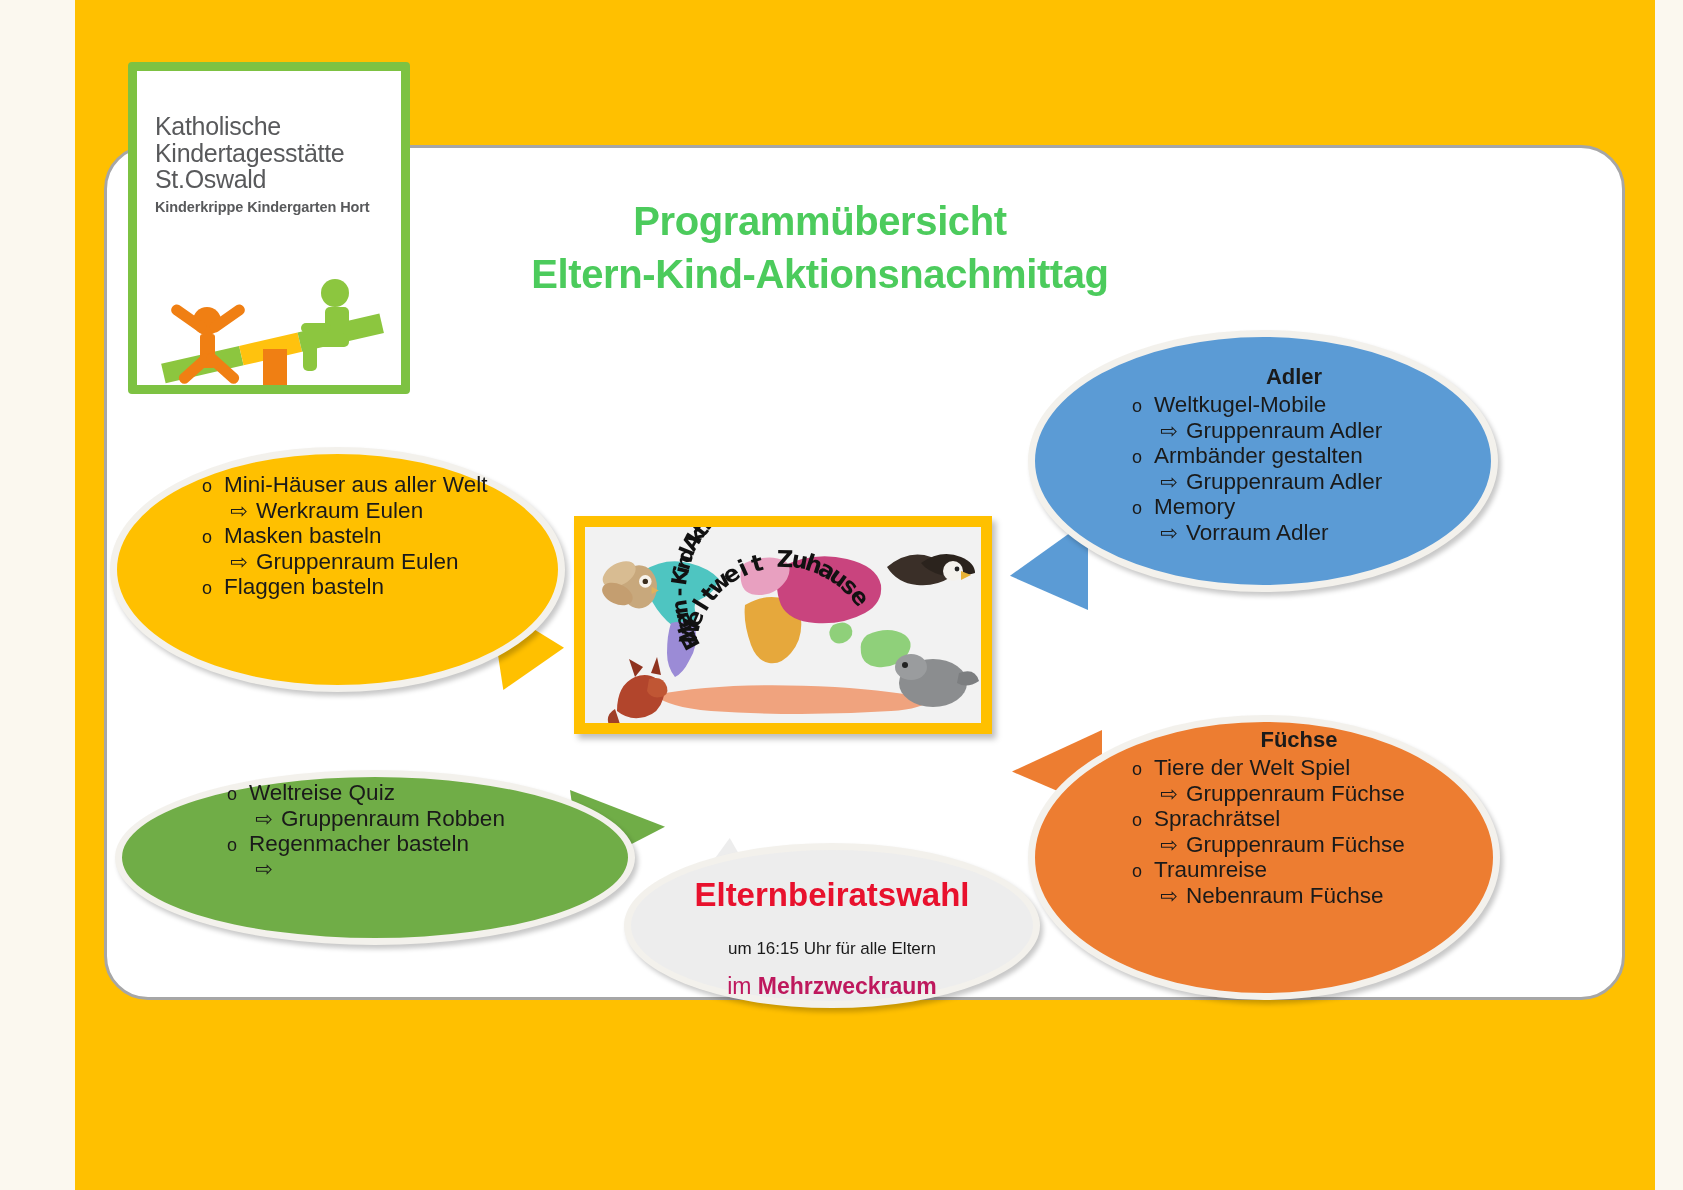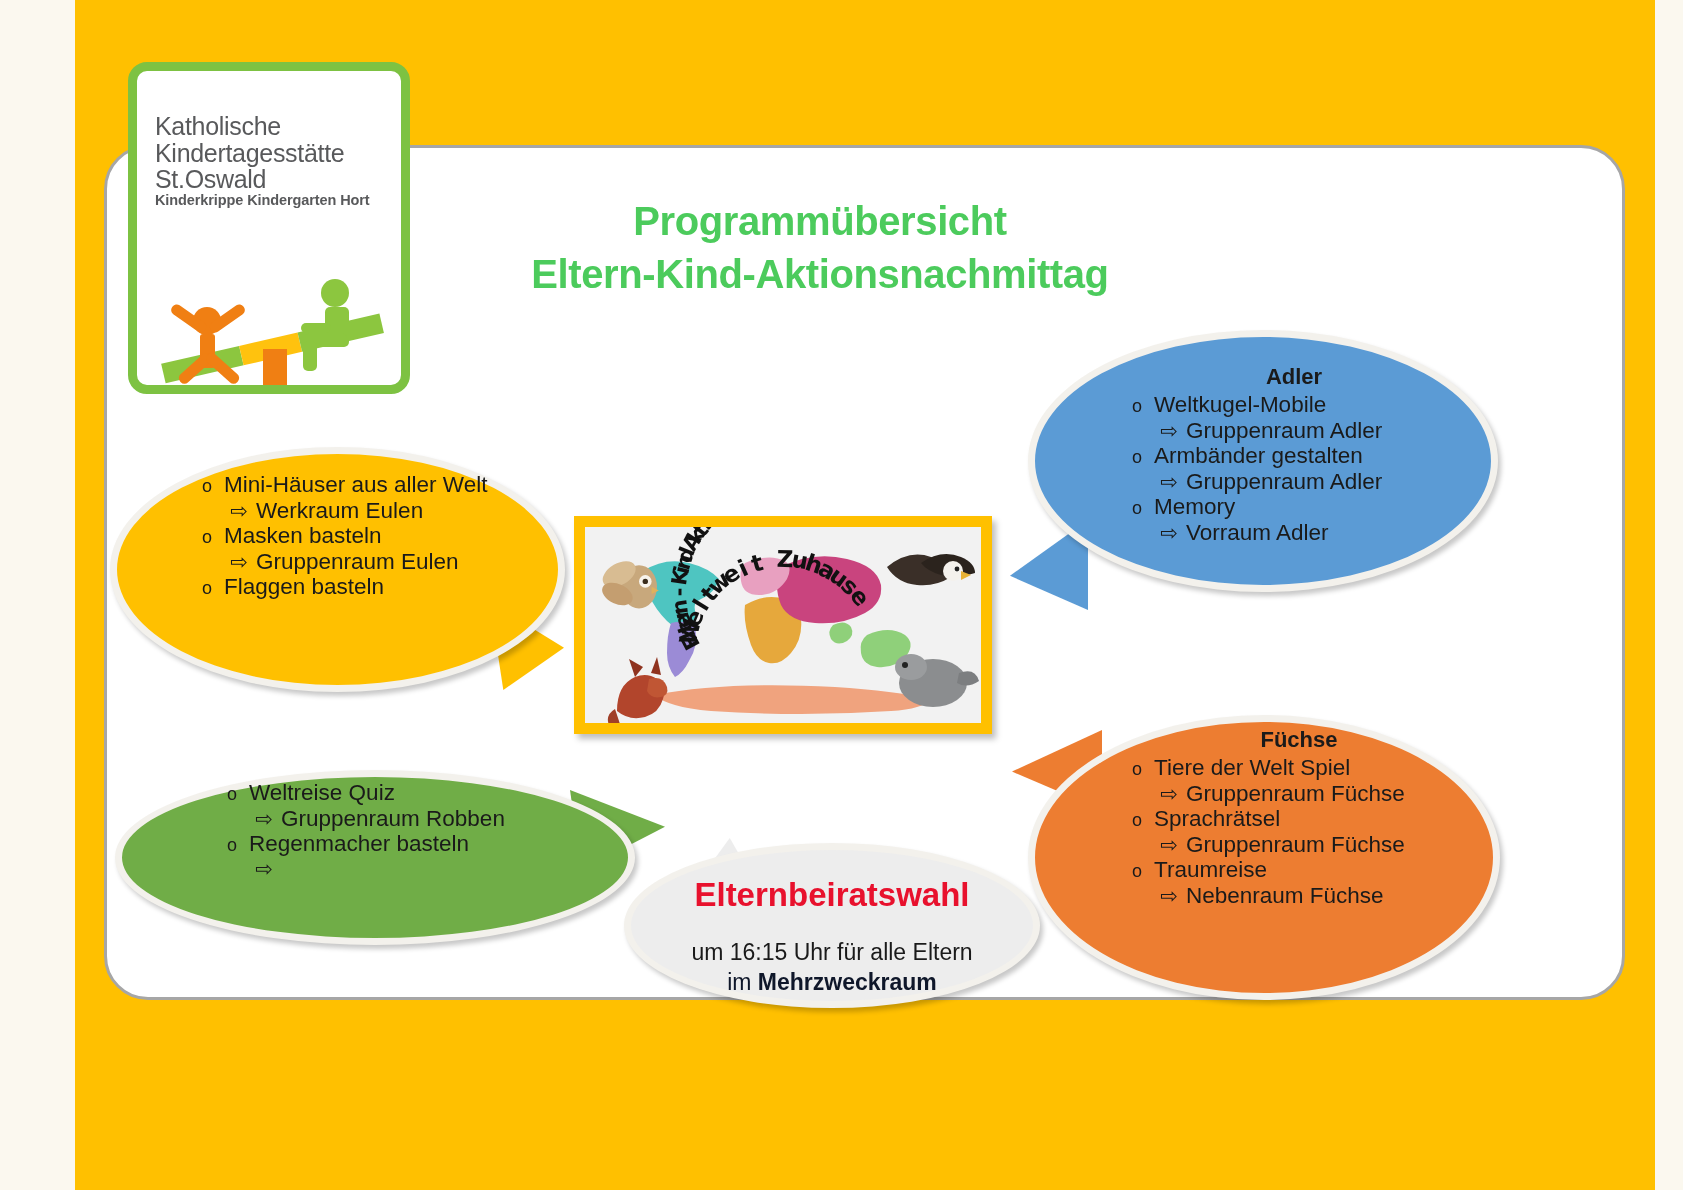--- a/index.html
+++ b/index.html
@@ -28,33 +28,33 @@
     border:3px solid #a6a6a6;
     border-radius:44px;
     box-sizing:border-box;
   }
 
   
   #logo-tile{
     position:absolute; left:128px; top:62px; width:282px; height:332px;
     background:#ffffff;
     border:9px solid #7DC242;
-    border-radius:19px;
+    border-radius:4px;
     box-sizing:border-box;
     overflow:hidden;
   }
   #logo-text{
     position:absolute; left:18px; top:42px; width:240px;
     color:#58595B;
     line-height:1.06;
   }
   #logo-text .l1{font-size:25px;letter-spacing:-0.3px;display:block;}
   #logo-text .l2{font-size:25px;letter-spacing:-0.3px;display:block;}
   #logo-text .l3{font-size:25px;letter-spacing:-0.3px;display:block;}
-  #logo-text .l4{font-size:14.5px;font-weight:bold;display:block;letter-spacing:-0.1px;}
+  #logo-text .l4{font-size:14.5px;font-weight:bold;display:block;margin-top:7px;letter-spacing:-0.1px;}
 
   #logo-art{position:absolute;left:8px;top:200px;width:266px;height:130px;}
 
   
   #headline{
     position:absolute; left:430px; top:195px; width:780px;
     text-align:center;
     color:#4CCB5C;
     font-size:40px;
     font-weight:bold;
@@ -150,22 +150,22 @@
   #b-eltern{left:624px; top:843px; width:416px; height:165px;}
   #b-eltern .body{background:#EDEDED;border-color:#f3f1ec;}
   #b-eltern .inner{top:33px; padding:0 26px; box-sizing:border-box; text-align:center;}
   #b-eltern-tail{
     left:676px; top:838px; width:96px; height:74px;
     background:#EDEDED;
     clip-path:polygon(56% 0%, 100% 100%, 0% 100%);
     filter:drop-shadow(1px -1px 2px rgba(0,0,0,0.12));
   }
   .eb-title{color:#E8112D;font-weight:bold;font-size:33px;display:block;}
-  .eb-l1{color:#1a1a1a;font-size:23px;display:block;margin-top:26px;}
-  .eb-l2{color:#0f172a;font-size:23px;display:block;margin-top:3px;}
+  .eb-l1{color:#1a1a1a;font-size:17px;display:block;margin-top:26px;}
+  .eb-l2{color:#be185d;font-size:23px;display:block;margin-top:14px;}
   .eb-l2 b{font-weight:bold;}
 
   
   #center-pic{
     position:absolute;left:574px;top:516px;width:418px;height:218px;
     background:#FFC000;
     padding:11px;
     box-sizing:border-box;
     box-shadow:4px 5px 6px rgba(0,0,0,0.25);
   }

